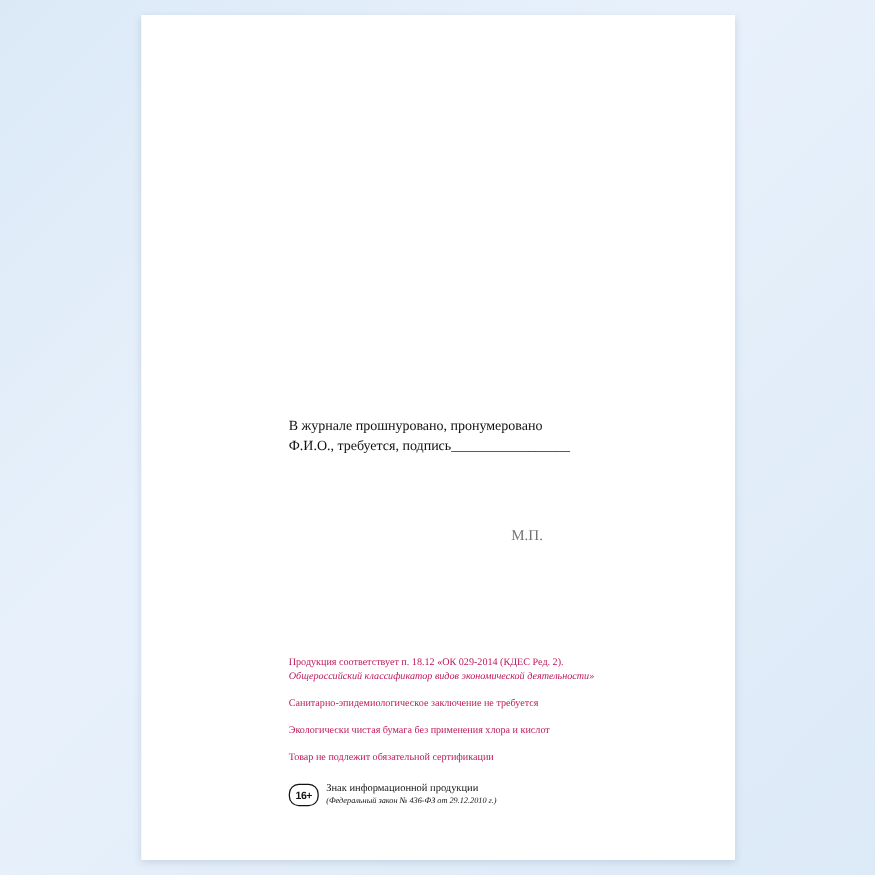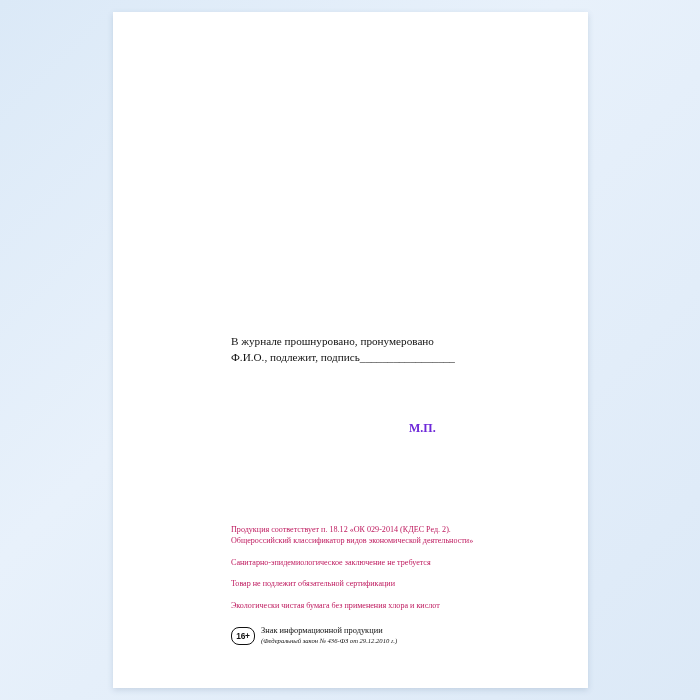--- a/index.html
+++ b/index.html
@@ -37,39 +37,39 @@
     line-height: 1.42;
   }
   .block-seal .ln {
     white-space: nowrap;
   }
   .mp {
     position: absolute;
     left: 296px;
     top: 409px;
     font-size: 12px;
-    color: #6d28d9;
-    font-weight: bold;
+    color: #737373;
   }
   .legal {
     position: absolute;
     left: 118px;
     top: 512px;
     width: 330px;
     color: #be185d;
   }
   .legal .p {
     font-size: 8.1px;
     line-height: 1.38;
     margin-bottom: 11px;
   }
   .legal .p.tight {
     margin-bottom: 10px;
   }
   .legal .ital {
+    font-style: italic;
   }
   .mark-row {
     position: absolute;
     left: 118px;
     top: 614px;
     display: flex;
     align-items: center;
   }
   .age-badge {
     width: 22px;
@@ -102,33 +102,33 @@
   }
 </style>
 </head>
 <body>
 
 <div class="stage">
   <div class="page">
 
     <div class="block-seal">
       <div class="ln">В журнале прошнуровано, пронумеровано</div>
-      <div class="ln">Ф.И.О., подлежит, подпись_________________</div>
+      <div class="ln">Ф.И.О., требуется, подпись_________________</div>
     </div>
 
     <div class="mp">М.П.</div>
 
     <div class="legal">
       <div class="p">
         <div>Продукция соответствует п. 18.12 «ОК 029-2014 (КДЕС Ред. 2).</div>
         <div class="ital">Общероссийский классификатор видов экономической деятельности»</div>
       </div>
       <div class="p tight">Санитарно-эпидемиологическое заключение не требуется</div>
+      <div class="p tight">Экологически чистая бумага без применения хлора и кислот</div>
       <div class="p tight">Товар не подлежит обязательной сертификации</div>
-      <div class="p tight">Экологически чистая бумага без применения хлора и кислот</div>
     </div>
 
     <div class="mark-row">
       <div class="age-badge">16+</div>
       <div class="mark-text">
         <div class="mark-title">Знак информационной продукции</div>
         <div class="mark-sub">(Федеральный закон № 436-ФЗ от 29.12.2010 г.)</div>
       </div>
     </div>
 

